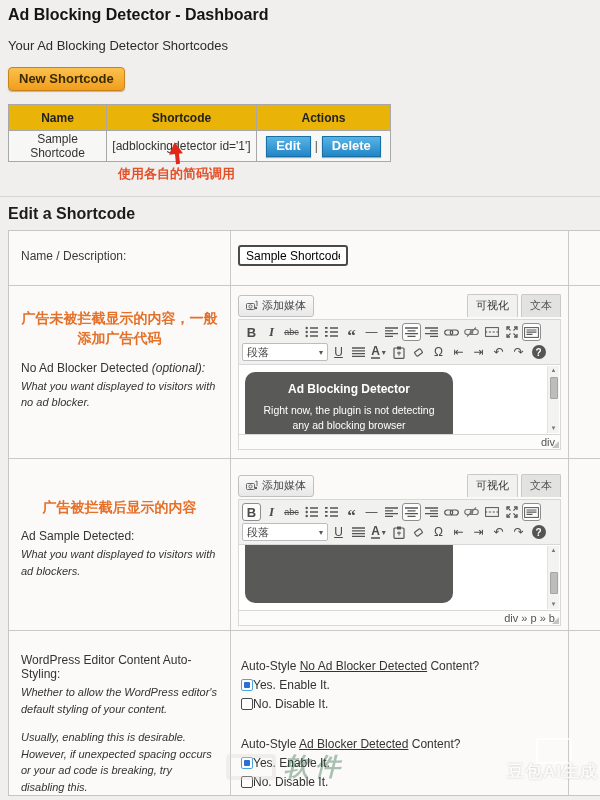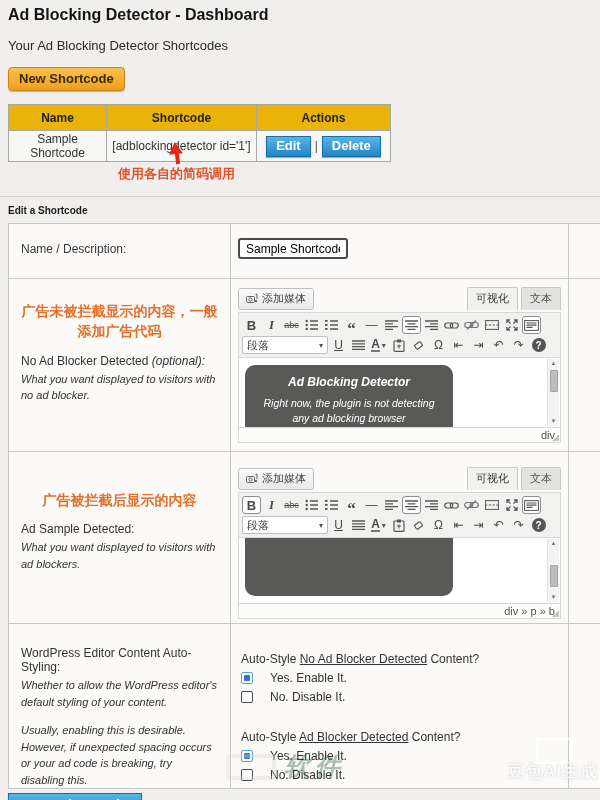--- a/index.html
+++ b/index.html
@@ -38,21 +38,21 @@
   .act-sep { color:#555; margin:0 4px; font-size:12px; }
 
   
   .arrow-wrap { position:absolute; left:169px; top:142px; width:16px; height:24px; transform:rotate(-6deg); }
   .arrow-head { width:0; height:0; border-left:7px solid transparent; border-right:7px solid transparent; border-bottom:12px solid #e02718; }
   .arrow-stem { width:4px; height:11px; background:#e02718; margin:-1px auto 0; }
   .table-note { position:absolute; left:118px; top:165px; font-size:13px; font-weight:bold; color:#e4502a; }
 
   .hr-line { border:none; border-top:1px solid #d7d6d4; margin:34px -8px 0; }
 
-  h2.section { font-size:10px; font-weight:bold; color:#1c1c1c; margin:8px 0 7px; }
+  h2.section { font-size:16px; font-weight:bold; color:#1c1c1c; margin:8px 0 7px; }
 
   
   .form-table { width:597px; border:1px solid #c6c6c4; background:#fbfaf8; }
   .form-row { display:flex; border-bottom:1px solid #c9c9c7; }
   .form-row:last-child { border-bottom:none; }
   .cell-label { width:222px; border-right:1px solid #c9c9c7; padding:10px 12px; font-size:12px; color:#3a3a3a; }
   .cell-main { width:338px; border-right:1px solid #c9c9c7; padding:8px 7px; }
   .cell-pad { flex:1; }
 
   .row1 { height:55px; }
@@ -93,21 +93,21 @@
   .tb .quote { font-family:"Liberation Serif",serif; font-size:17px; font-weight:bold; line-height:6px; margin-top:8px; }
   .tb .ul-u { text-decoration:underline; font-size:12px; }
   .tb svg { display:block; }
   .para-dd { display:inline-flex; align-items:center; justify-content:space-between; width:86px; height:18px;
     background:#fff; border:1px solid #bdbdbd; border-radius:2px; font-size:11px; color:#444; padding:0 4px; cursor:pointer; }
   .help-dot { width:14px; height:14px; border-radius:50%; background:#555; color:#fff; font-size:10px; font-weight:bold;
     display:inline-flex; align-items:center; justify-content:center; }
   .colorA { font-size:12px; font-weight:bold; border-bottom:2px solid #777; line-height:11px; }
   .dd-arrow { font-size:8px; color:#555; margin-left:2px; }
 
-  .ed-body { position:relative; border:1px solid #d8d8d6; border-top:none; background:#fff; overflow:hidden;font-style:italic; }
+  .ed-body { position:relative; border:1px solid #d8d8d6; border-top:none; background:#fff; overflow:hidden; }
   .ed-body.h1x { height:70px; }
   .ed-body.h2x { height:66px; }
   .dark-box { background:#595957; color:#fff; width:208px; margin-left:6px; text-align:center; }
   .dark-box.first { margin-top:7px; border-radius:10px; height:70px; padding:10px 10px 0; }
   .dark-box.second { margin-top:0; border-radius:0 0 10px 10px; height:58px; }
   .dark-title { font-size:12px; font-weight:bold; margin-bottom:7px; }
   .dark-text { font-size:10.5px; line-height:1.45; }
 
   .scrollbar { position:absolute; top:1px; right:1px; bottom:1px; width:12px; background:#f3f3f1;
     border-left:1px solid #e2e2e0; display:flex; flex-direction:column; align-items:center; }
@@ -116,21 +116,21 @@
   .sb-thumb { position:absolute; left:2px; width:8px; background:#bdbdbb; border:1px solid #a5a5a3; border-radius:1px; }
 
   .status-bar { border:1px solid #d8d8d6; border-top:none; background:#fcfcfa; height:15px;
     font-size:11px; color:#555; padding:0 5px; position:relative; line-height:14px;text-align:right; }
   .grip { position:absolute; right:1px; bottom:1px; width:0; height:0;
     border-bottom:7px solid #c3c3c1; border-left:7px solid transparent; }
 
   
   .q-label { font-size:12px; color:#333; margin-bottom:5px; }
   .q-label u { text-decoration:underline; }
-  .cb-line { display:flex; align-items:center; gap:17px; font-size:12px; color:#333; margin-bottom:5px; }
+  .cb-line { display:flex; align-items:center; gap:0; font-size:12px; color:#333; margin-bottom:5px; }
   .cb { width:12px; height:12px; border:1px solid #4a4a4a; border-radius:2px; background:#fff; flex:0 0 auto; cursor:pointer; }
   .cb.checked { border-color:#49a8d8; }
   .cb.checked::after { content:""; display:block; width:6px; height:6px; margin:2px; background:#2d6fd2; border-radius:1px; }
   .q-group { margin-bottom:26px; }
 
   .save-row { margin-top:4px; }
 
   
   .wm-center { position:absolute; left:226px; top:750px; opacity:.35; display:flex; align-items:center; gap:8px; pointer-events:none; }
   .wm-logo { width:50px; height:26px; border:4px solid #d9d6d2; border-radius:4px; }

